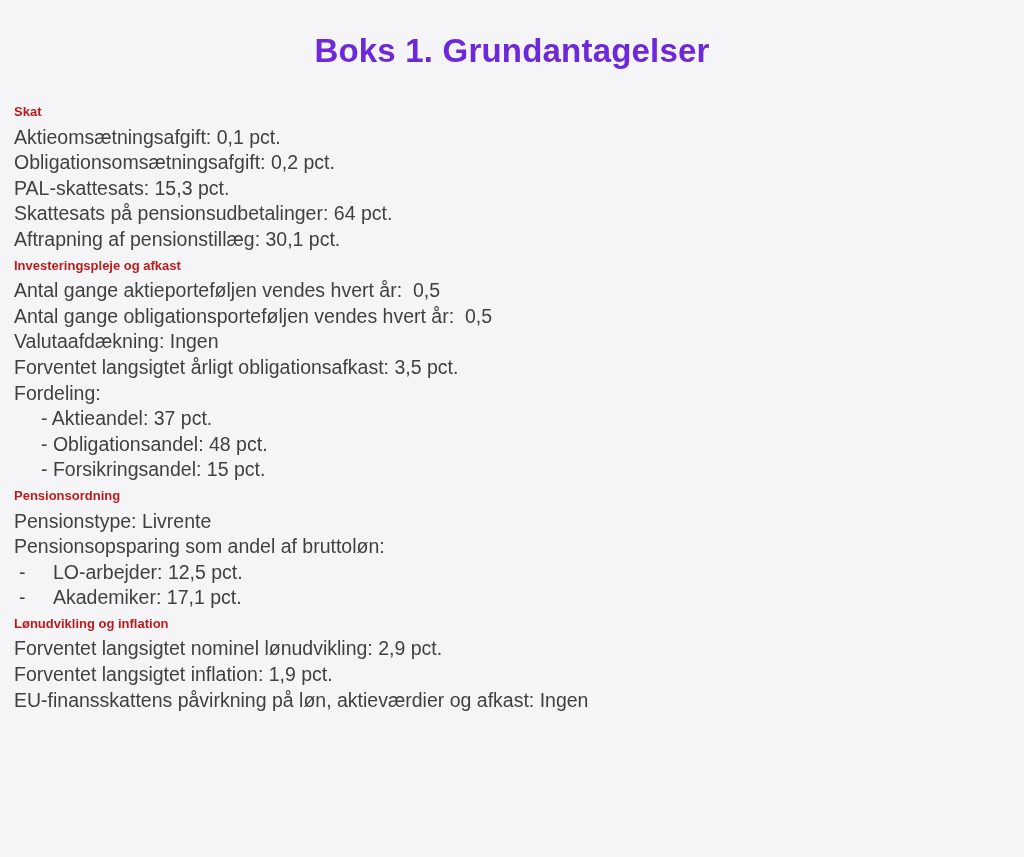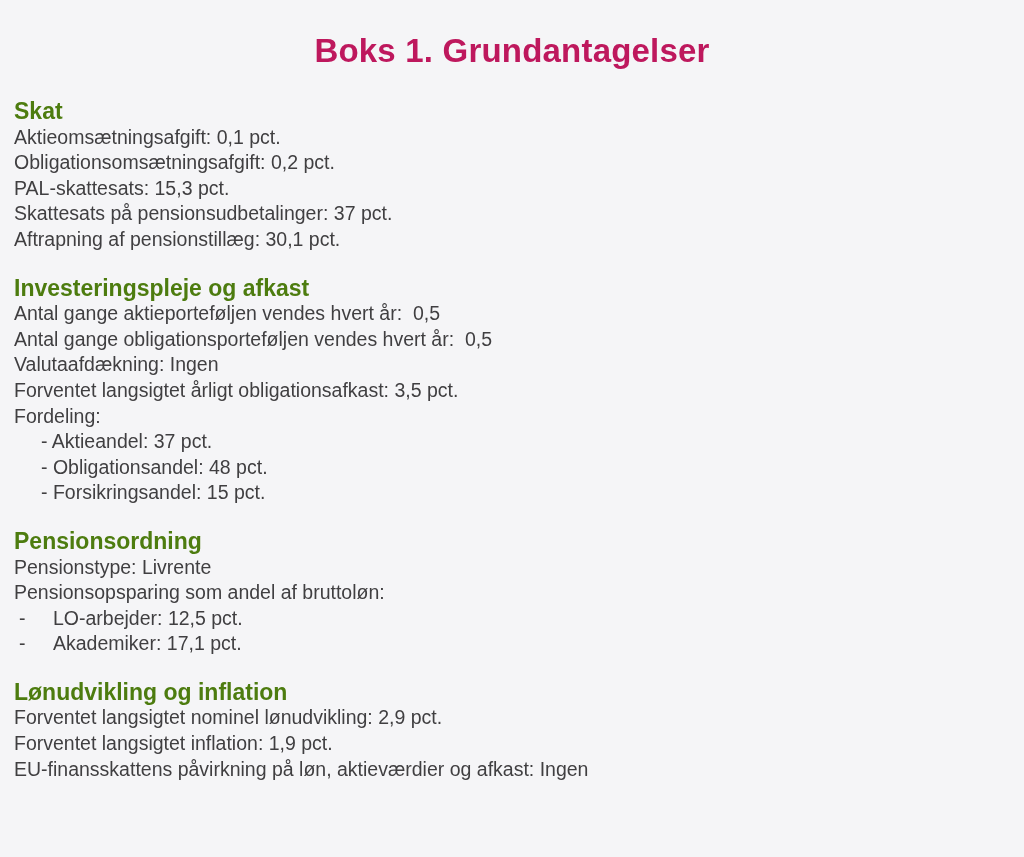--- a/index.html
+++ b/index.html
@@ -14,35 +14,34 @@
     color: #403f41;
     overflow: hidden;
   }
   .page-title {
     margin: 0;
     padding-top: 30px;
     text-align: center;
     font-size: 33px;
     line-height: 42px;
     font-weight: 600;
-    color: #be185d;
+    color: #6d28d9;
     letter-spacing: 0.2px;
   }
   .content {
     margin-top: 27px;
     padding: 0 14px;
   }
   .section + .section {
-    margin-top: 23px;
   }
   .section-heading {
-    font-size: 23px;
+    font-size: 13px;
     line-height: 25.6px;
     font-weight: 700;
-    color: #4d7c0f;
+    color: #b91c1c;
   }
   .line {
     font-size: 19.5px;
     line-height: 25.6px;
     white-space: pre-wrap;
   }
   .sub-indent {
     padding-left: 27px;
   }
   .dash-row {
@@ -59,21 +58,21 @@
 
 <h1 class="page-title">Boks 1. Grundantagelser</h1>
 
 <div class="content">
 
   <div class="section">
     <div class="section-heading">Skat</div>
     <div class="line">Aktieomsætningsafgift: 0,1 pct.</div>
     <div class="line">Obligationsomsætningsafgift: 0,2 pct.</div>
     <div class="line">PAL-skattesats: 15,3 pct.</div>
-    <div class="line">Skattesats på pensionsudbetalinger: 37 pct.</div>
+    <div class="line">Skattesats på pensionsudbetalinger: 64 pct.</div>
     <div class="line">Aftrapning af pensionstillæg: 30,1 pct.</div>
   </div>
 
   <div class="section">
     <div class="section-heading">Investeringspleje og afkast</div>
     <div class="line">Antal gange aktieporteføljen vendes hvert år:  0,5</div>
     <div class="line">Antal gange obligationsporteføljen vendes hvert år:  0,5</div>
     <div class="line">Valutaafdækning: Ingen</div>
     <div class="line">Forventet langsigtet årligt obligationsafkast: 3,5 pct.</div>
     <div class="line">Fordeling:</div>

